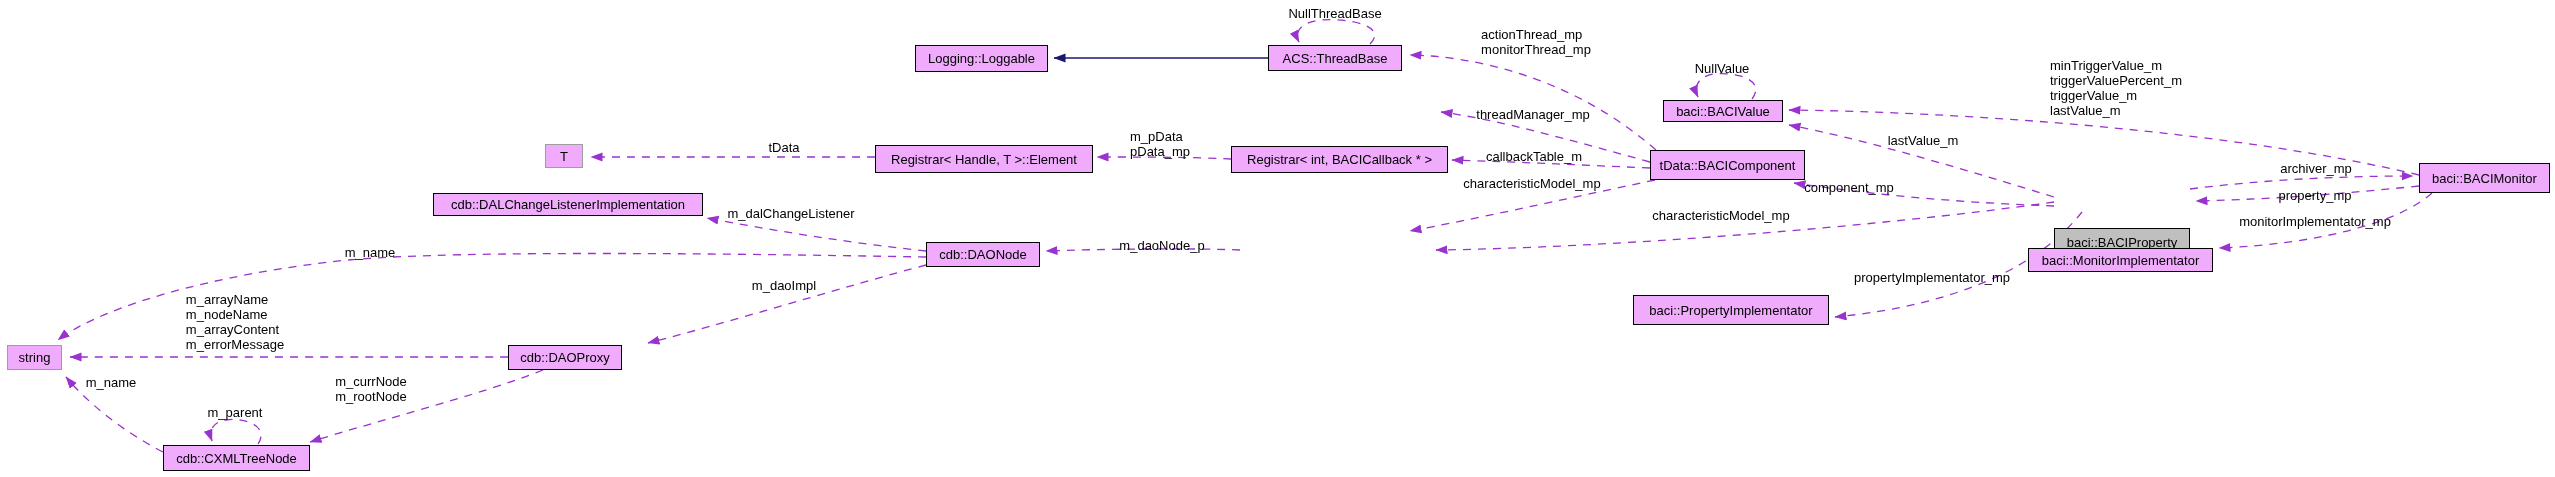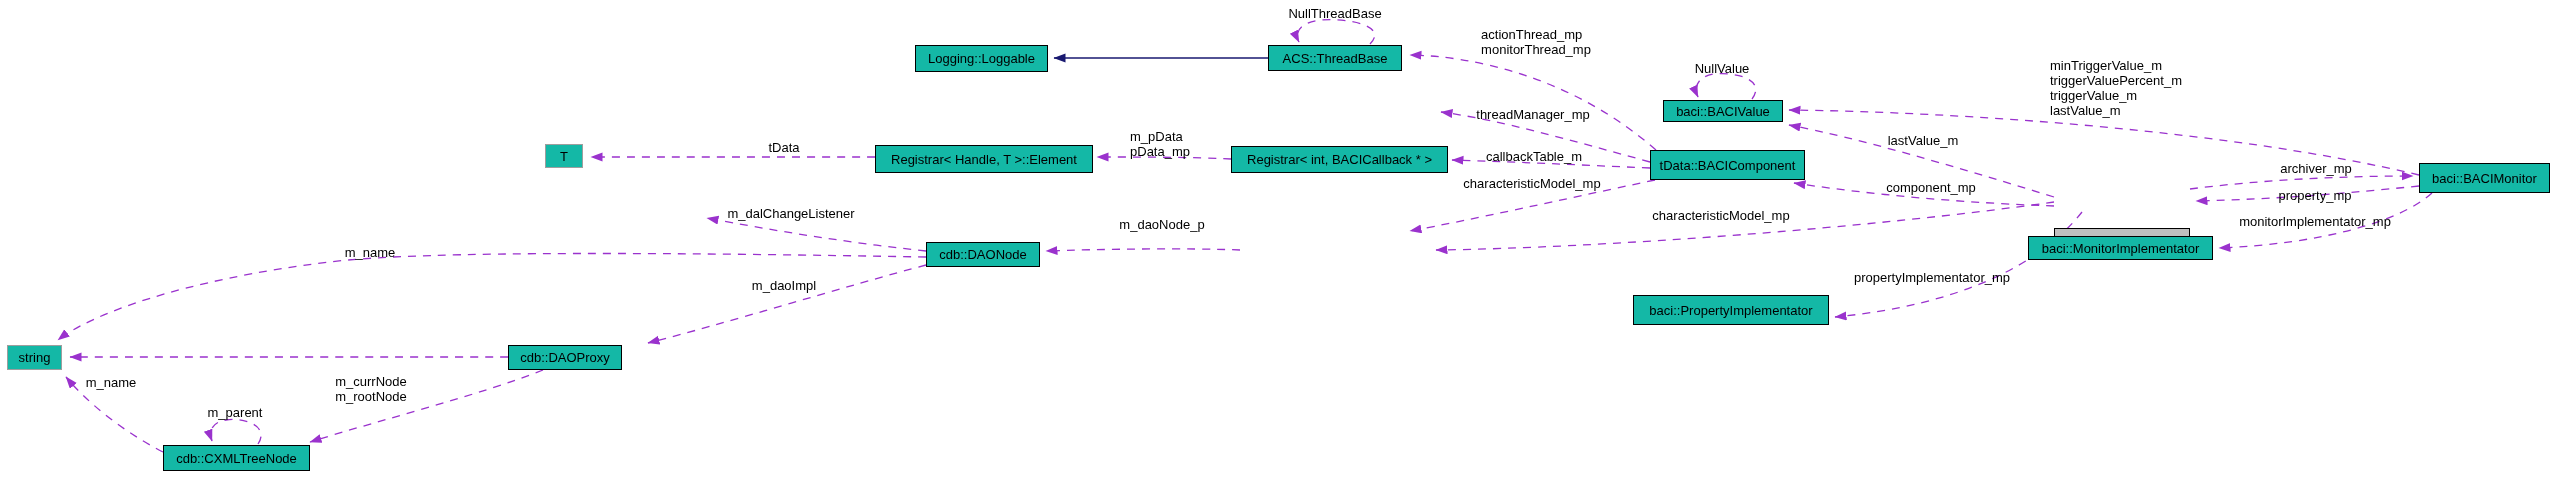--- a/index.html
+++ b/index.html
@@ -7,21 +7,21 @@
     position:relative;
     width:2555px;height:477px;
     font-family:"Liberation Sans","DejaVu Sans",sans-serif;
     font-size:13px;color:#000;
     overflow:hidden;background:#fff;
   }
   #edges{position:absolute;left:0;top:0;width:2555px;height:477px;}
   .node{
     position:absolute;
     display:flex;align-items:center;justify-content:center;
-    border:1px solid #000;background:#14b8a6;
+    border:1px solid #000;background:#f0abfc;
     box-sizing:border-box;white-space:nowrap;
     z-index:2;cursor:pointer;
   }
   .node.selected{background:#bfbfbf;margin-top:44px;}
   .node.template{border-color:#9e9e9e;}
   .elabel{
     position:absolute;transform:translateX(-50%);
     white-space:nowrap;line-height:15px;z-index:3;
   }
 </style>
@@ -68,26 +68,27 @@
       <path d="M543,370 C480,395 380,420 310,442" marker-end="url(#ap)"></path>
       <path d="M926,265 C850,285 720,325 648,343" marker-end="url(#ap)"></path>
     </g>
   </svg>
 
   <div class="node" style="left:915px;top:45px;width:133px;height:27px">Logging::Loggable</div>
   <div class="node" style="left:1268px;top:45px;width:134px;height:26px">ACS::ThreadBase</div>
   <div class="node" style="left:875px;top:145px;width:218px;height:28px">Registrar&lt; Handle, T &gt;::Element</div>
   <div class="node" style="left:1231px;top:146px;width:217px;height:27px">Registrar&lt; int, BACICallback * &gt;</div>
   <div class="node template" style="left:545px;top:144px;width:38px;height:24px">T</div>
+  <div class="node" style="left:433px;top:193px;width:270px;height:23px">cdb::DALChangeListenerImplementation</div>
   <div class="node" style="left:926px;top:242px;width:114px;height:25px">cdb::DAONode</div>
   <div class="node" style="left:1663px;top:100px;width:120px;height:22px">baci::BACIValue</div>
   <div class="node" style="left:1650px;top:150px;width:155px;height:30px">tData::BACIComponent</div>
   <div class="node selected" style="left:2054px;top:184px;width:136px;height:28px">baci::BACIProperty</div>
   <div class="node" style="left:2419px;top:163px;width:131px;height:30px">baci::BACIMonitor</div>
-  <div class="node" style="left:2028px;top:236px;width:185px;height:24px">baci::MonitorImplementator</div>
+  <div class="node" style="left:2028px;top:248px;width:185px;height:24px">baci::MonitorImplementator</div>
   <div class="node" style="left:1633px;top:295px;width:196px;height:30px">baci::PropertyImplementator</div>
   <div class="node template" style="left:7px;top:345px;width:55px;height:25px">string</div>
   <div class="node" style="left:508px;top:345px;width:114px;height:25px">cdb::DAOProxy</div>
   <div class="node" style="left:163px;top:445px;width:147px;height:26px">cdb::CXMLTreeNode</div>
 
   <div class="elabel" style="left:1335px;top:6px">NullThreadBase</div>
   <div class="elabel" style="left:1536px;top:27px">
     <div>actionThread_mp</div>
     <div>monitorThread_mp</div>
   </div>
@@ -100,30 +101,36 @@
   </div>
   <div class="elabel" style="left:1533px;top:107px">threadManager_mp</div>
   <div class="elabel" style="left:1160px;top:129px">
     <div>m_pData</div>
     <div>pData_mp</div>
   </div>
   <div class="elabel" style="left:1534px;top:149px">callbackTable_m</div>
   <div class="elabel" style="left:1923px;top:133px">lastValue_m</div>
   <div class="elabel" style="left:1532px;top:176px">characteristicModel_mp</div>
   <div class="elabel" style="left:1721px;top:208px">characteristicModel_mp</div>
-  <div class="elabel" style="left:1931px;top:180px">component_mp</div>
+  <div class="elabel" style="left:1849px;top:180px">component_mp</div>
   <div class="elabel" style="left:2316px;top:161px">archiver_mp</div>
   <div class="elabel" style="left:2315px;top:188px">property_mp</div>
   <div class="elabel" style="left:2315px;top:214px">monitorImplementator_mp</div>
   <div class="elabel" style="left:1932px;top:270px">propertyImplementator_mp</div>
   <div class="elabel" style="left:784px;top:140px">tData</div>
   <div class="elabel" style="left:791px;top:206px">m_dalChangeListener</div>
-  <div class="elabel" style="left:1162px;top:217px">m_daoNode_p</div>
+  <div class="elabel" style="left:1162px;top:238px">m_daoNode_p</div>
   <div class="elabel" style="left:370px;top:245px">m_name</div>
   <div class="elabel" style="left:784px;top:278px">m_daoImpl</div>
+  <div class="elabel" style="left:235px;top:292px">
+    <div>m_arrayName</div>
+    <div>m_nodeName</div>
+    <div>m_arrayContent</div>
+    <div>m_errorMessage</div>
+  </div>
   <div class="elabel" style="left:111px;top:375px">m_name</div>
   <div class="elabel" style="left:371px;top:374px">
     <div>m_currNode</div>
     <div>m_rootNode</div>
   </div>
   <div class="elabel" style="left:235px;top:405px">m_parent</div>
 
 </div>
 
 </body></html>

